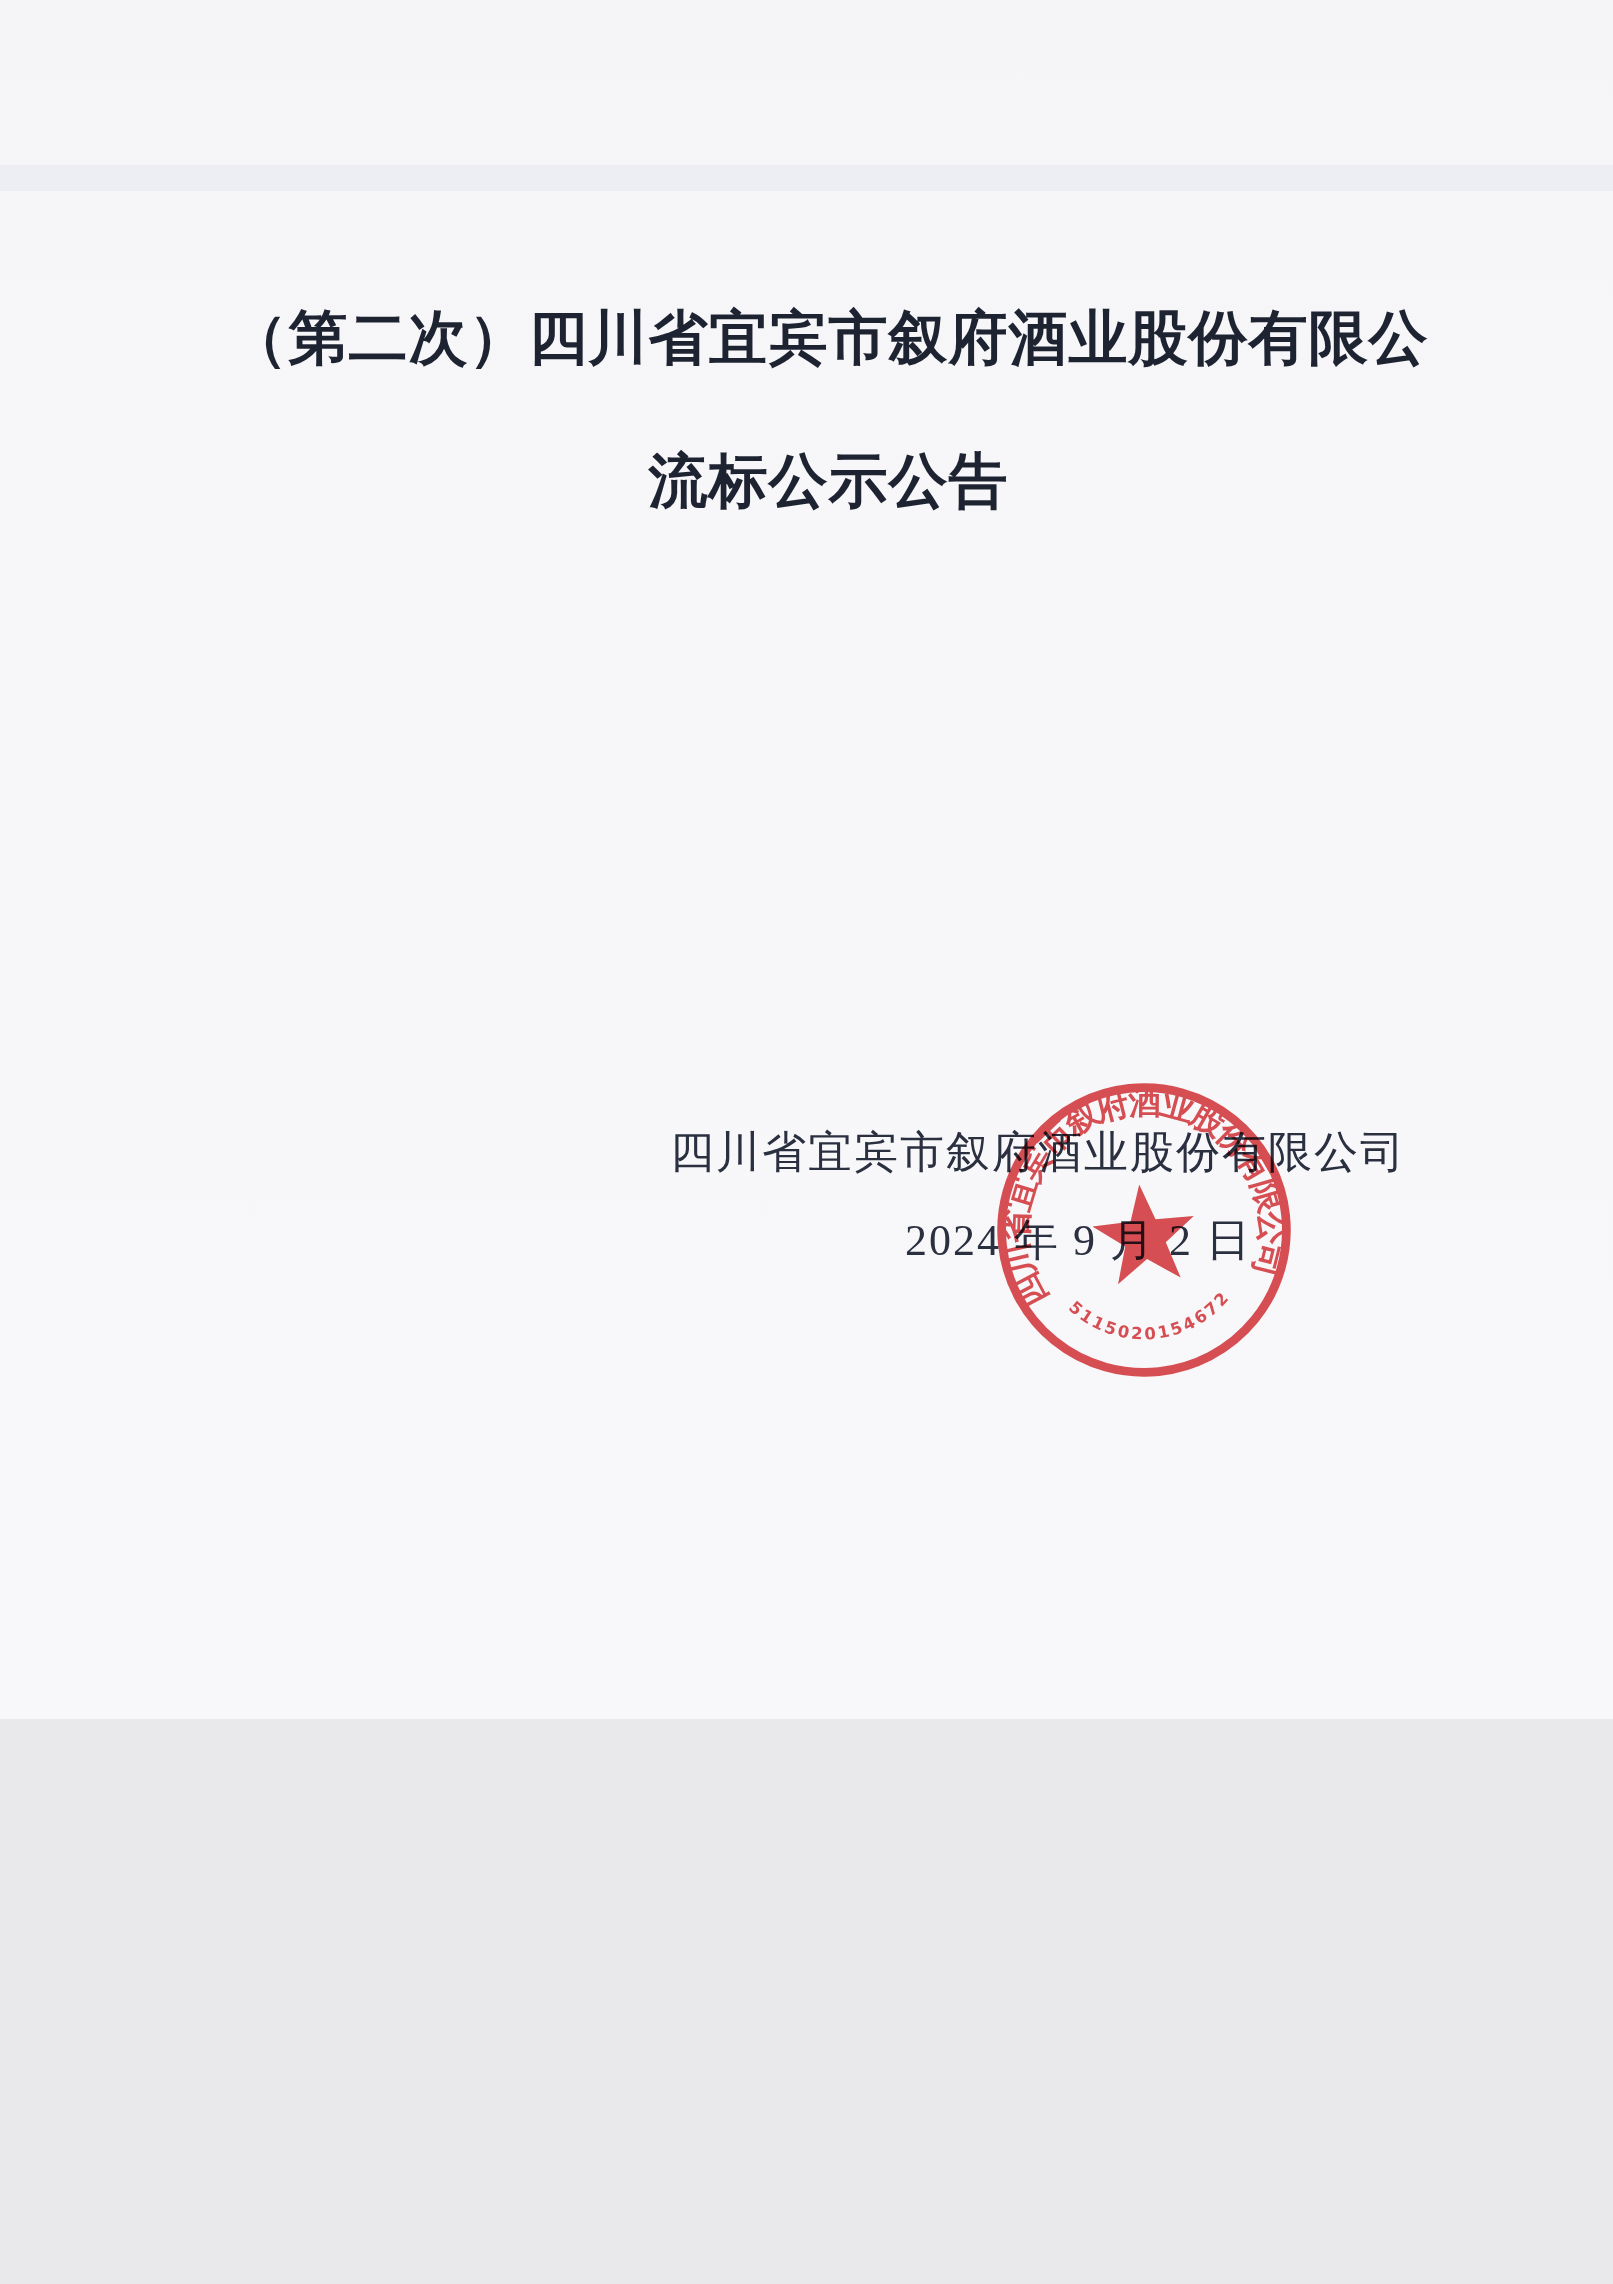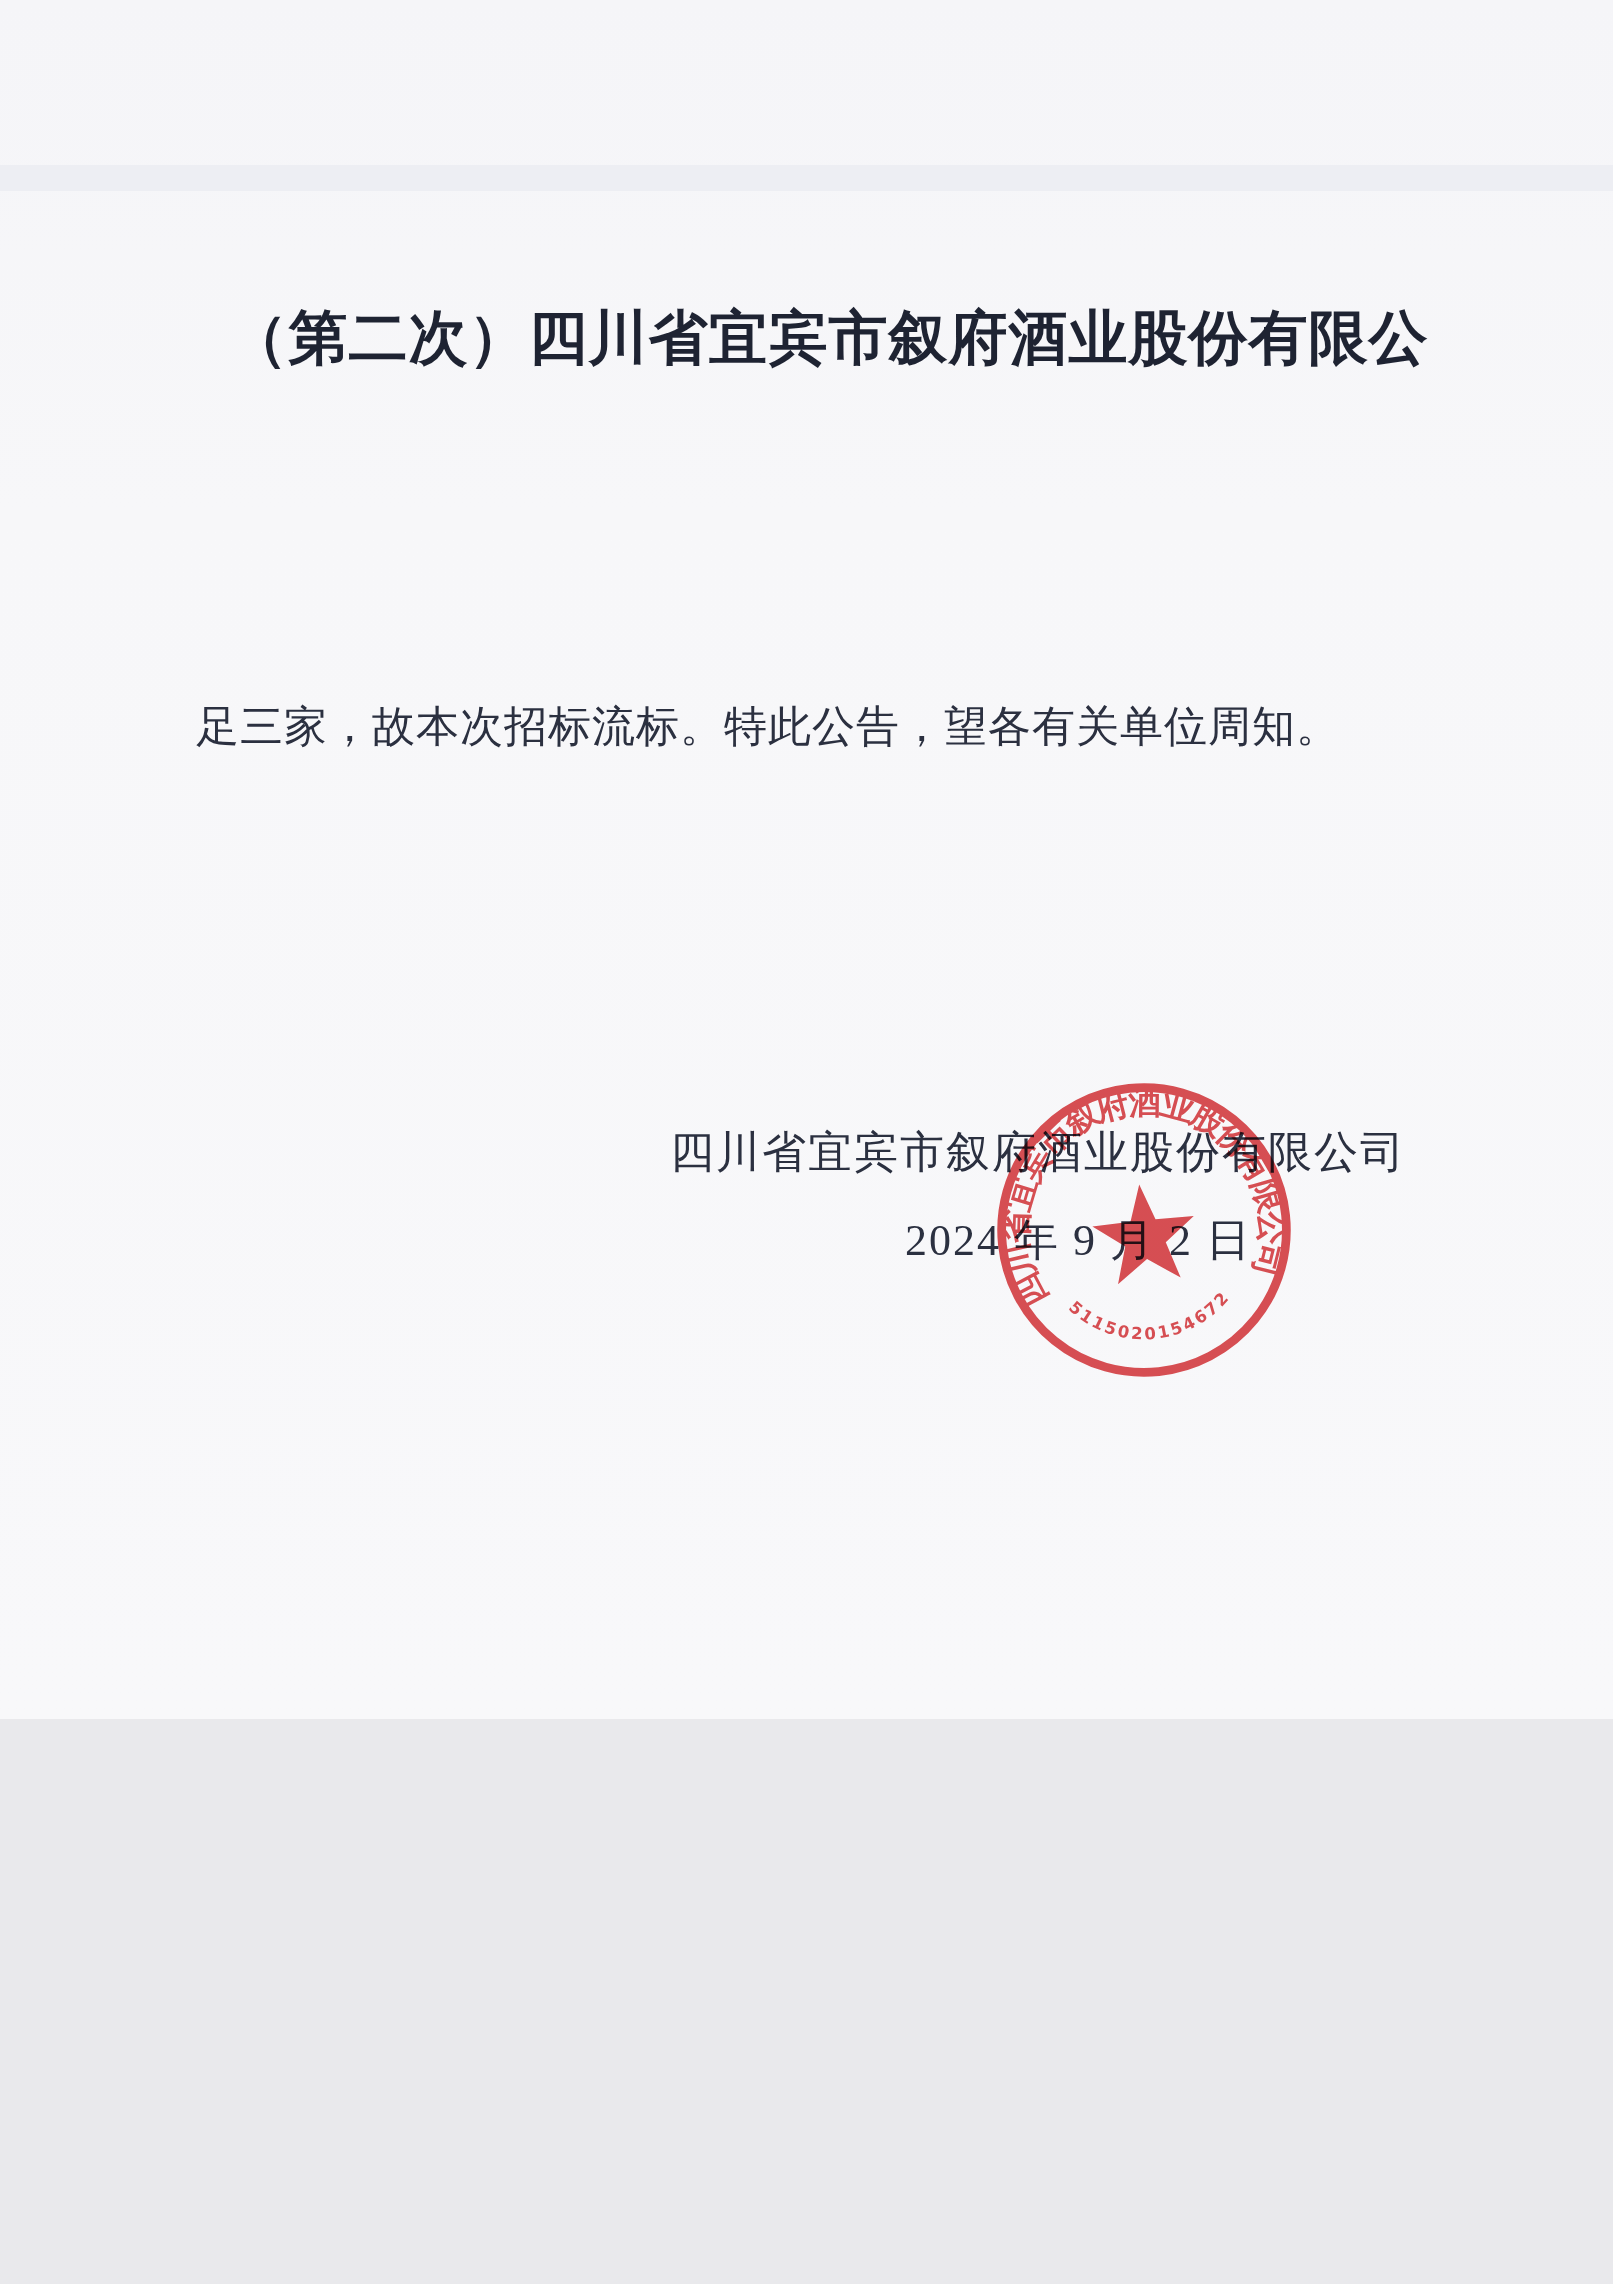--- a/index.html
+++ b/index.html
@@ -95,24 +95,24 @@
 </style>
 </head>
 <body>
 
 <div class="page">
 
   <div class="scan-band"></div>
 
   <div class="title-block">
     <div class="title-line">（第二次）四川省宜宾市叙府酒业股份有限公</div>
+    <div class="title-line">流标公示公告</div>
   </div>
 
   <div class="body-block">
-    <div class="body-line">足三家，故本次招标流标。特此公告，望各有关单位周知。</div>
   </div>
 
   <div class="signature-line">四川省宜宾市叙府酒业股份有限公司</div>
 
   <div class="date-line">2024 年 9 月 2 日</div>
 
   <div class="seal">
     <svg viewBox="0 0 320 320" width="312" height="312" xmlns="http://www.w3.org/2000/svg">
       <defs>
         <path id="sealTopArc" d="M 56,220 A 120,120 0 1 1 264,220" fill="none"></path>

